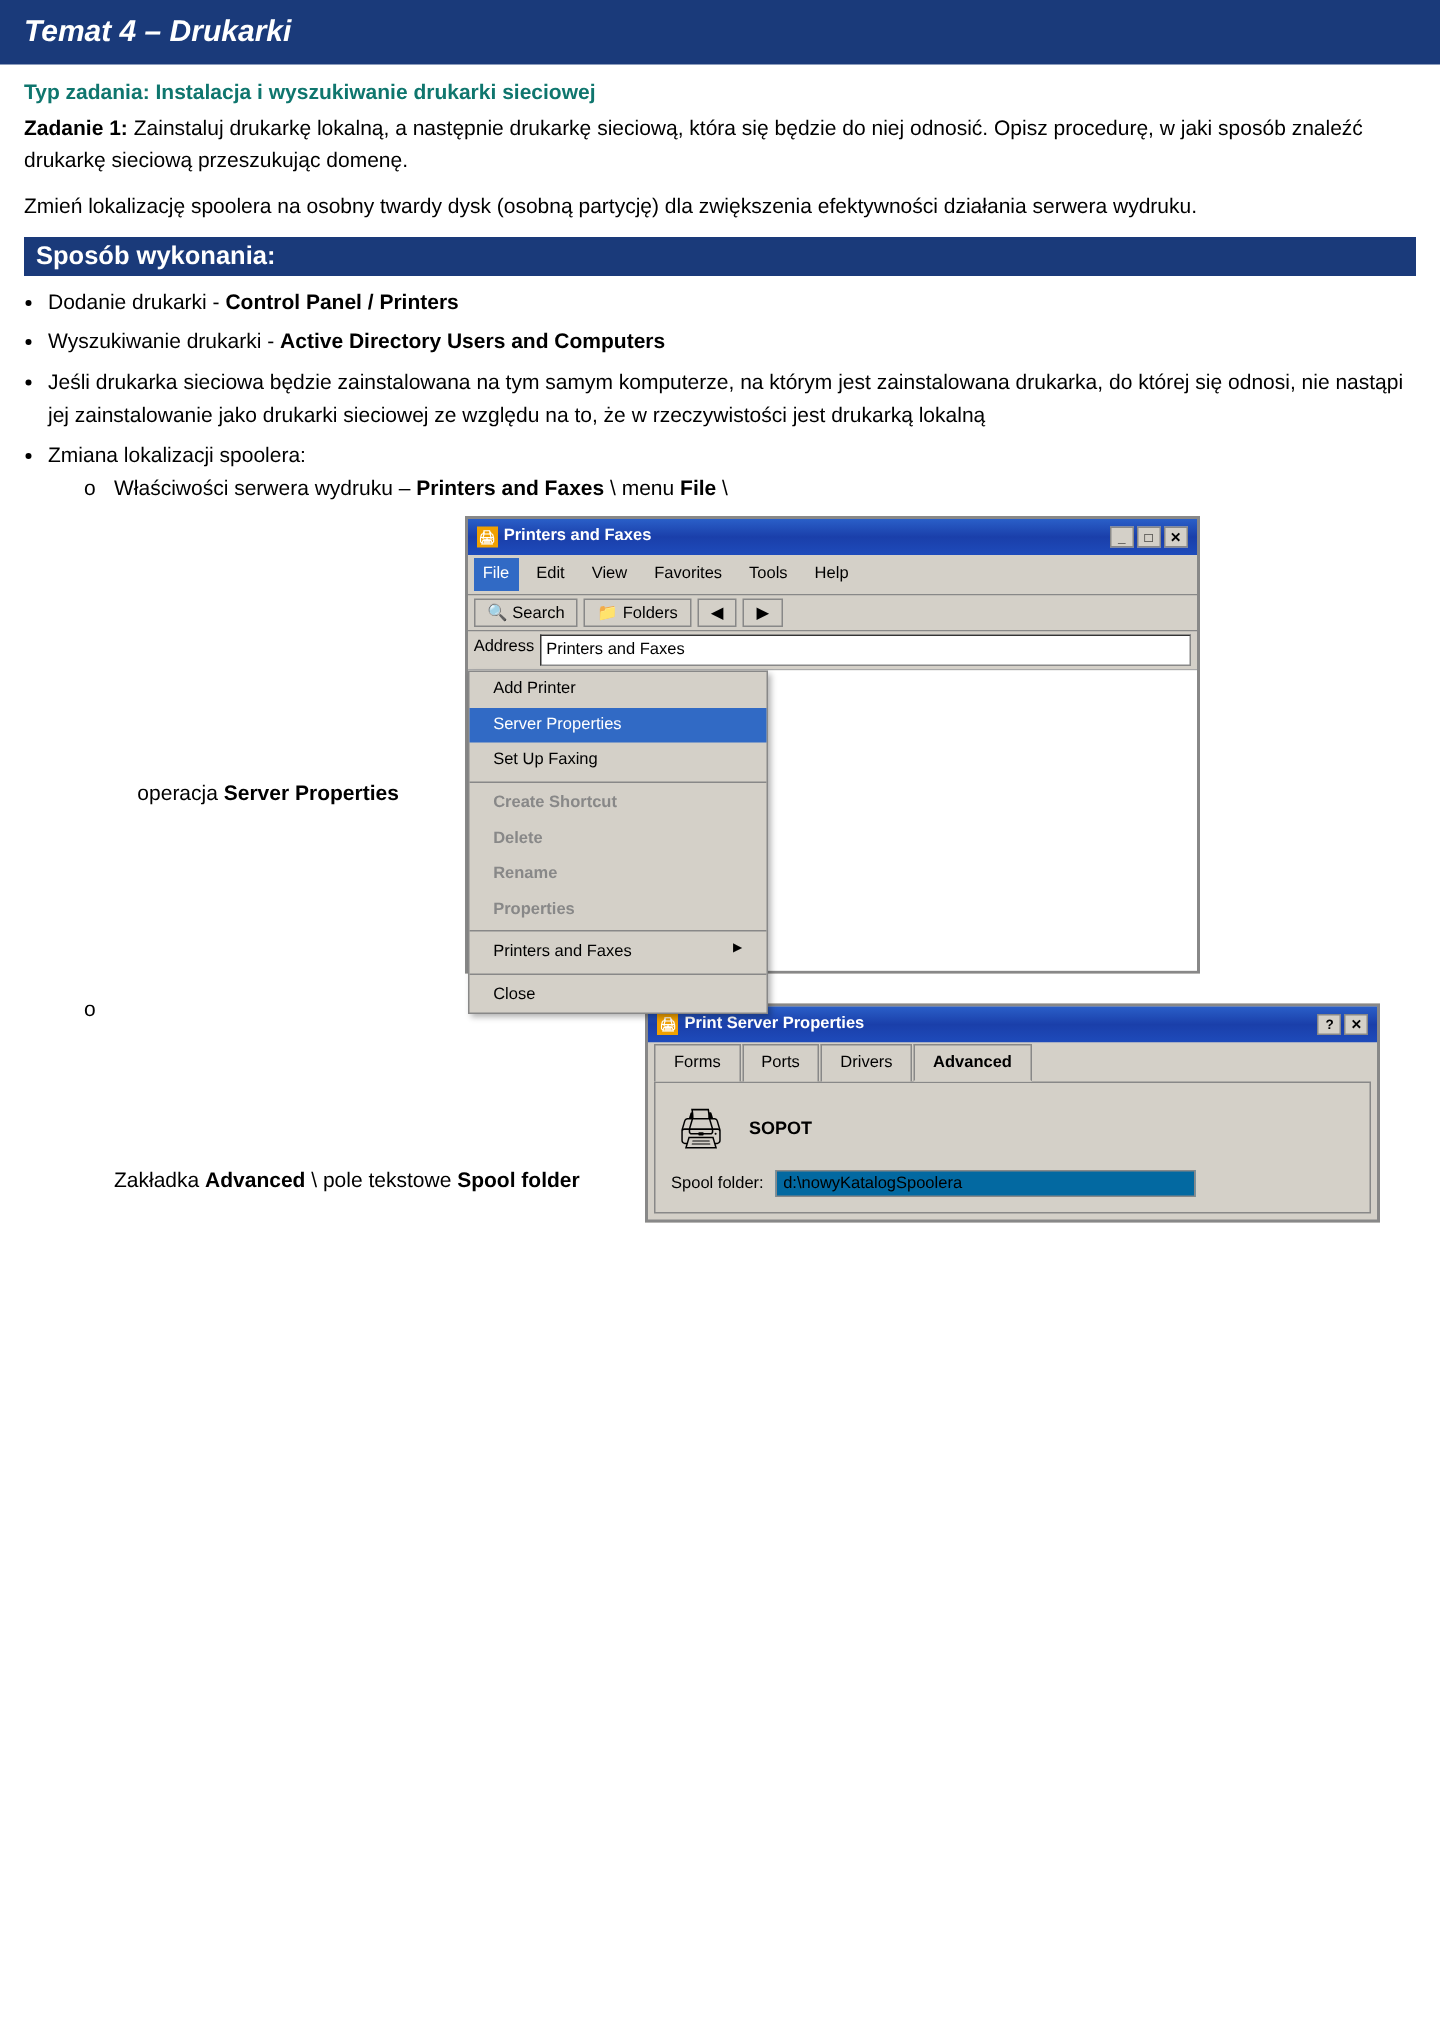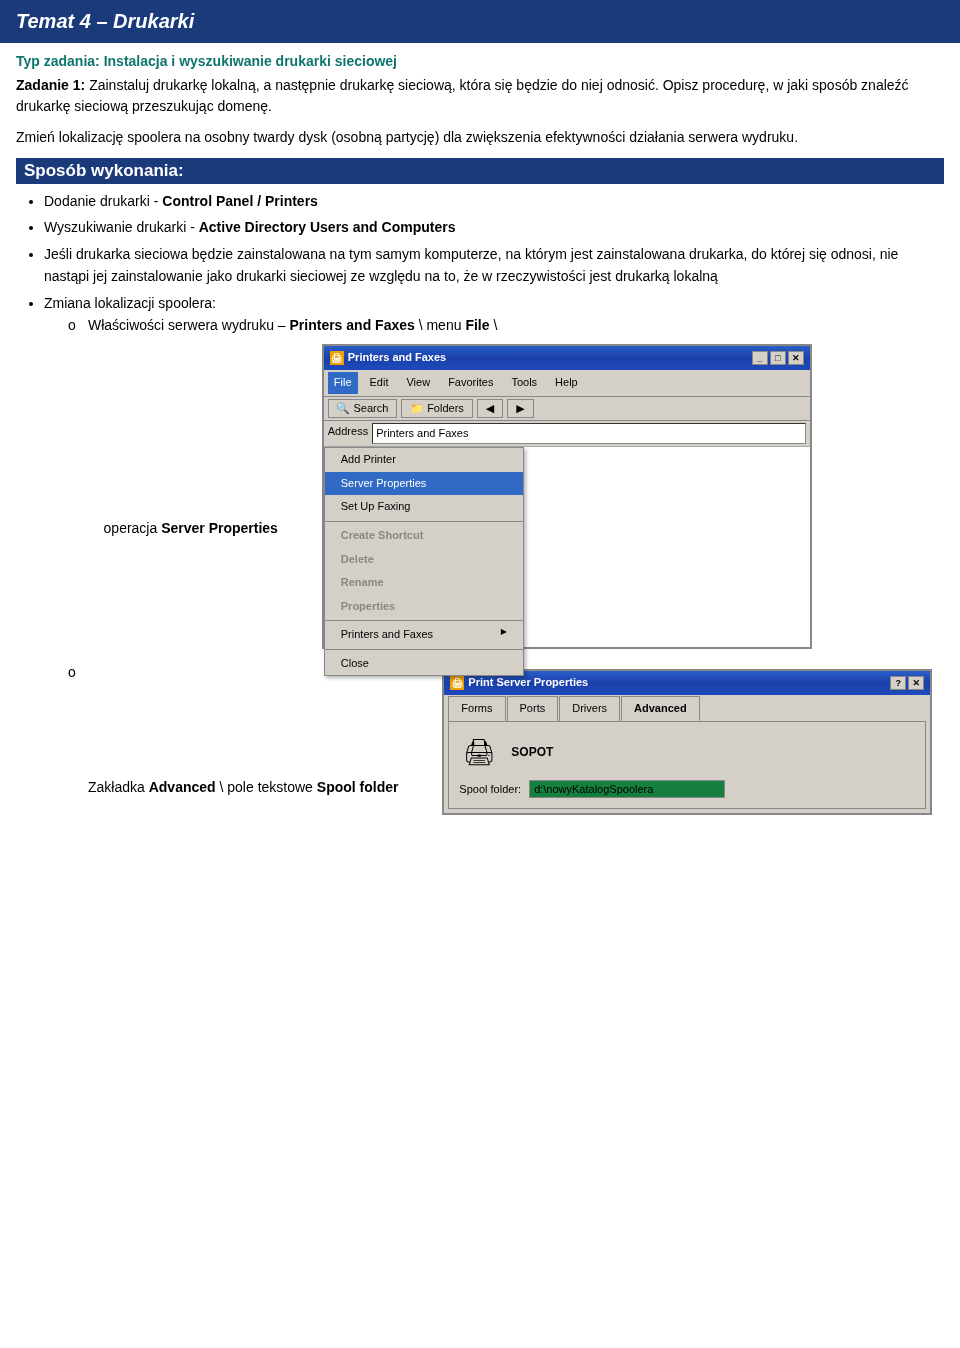--- a/index.html
+++ b/index.html
@@ -43,21 +43,21 @@
     .sposob-bar {
       background: #1a3a7a;
       color: #fff;
       font-weight: bold;
       font-size: 17px;
       padding: 3px 8px;
       margin-bottom: 6px;
     }
     .bullet-list {
       list-style: disc;
-      margin-left: 28px;
+      margin-left: 16px;
       margin-bottom: 10px;
     }
     .bullet-list li {
       font-size: 14px;
       line-height: 1.6;
       margin-bottom: 4px;
     }
     .sub-bullet {
       list-style: none;
       margin-left: 24px;
@@ -259,24 +259,24 @@
       min-height: 80px;
     }
     .spool-row {
       display: flex;
       align-items: center;
       gap: 8px;
       margin-top: 8px;
     }
     .spool-input {
       border: 1px solid #888;
-      background: #15803d;
+      background: #0369a1;
       padding: 2px 4px;
       font-size: 11px;
-      width: 196px;
+      width: 280px;
     }
     .printer-server-icon {
       width: 40px;
       height: 40px;
       display: flex;
       align-items: center;
       justify-content: center;
       font-size: 26px;
     }
     .server-name {

